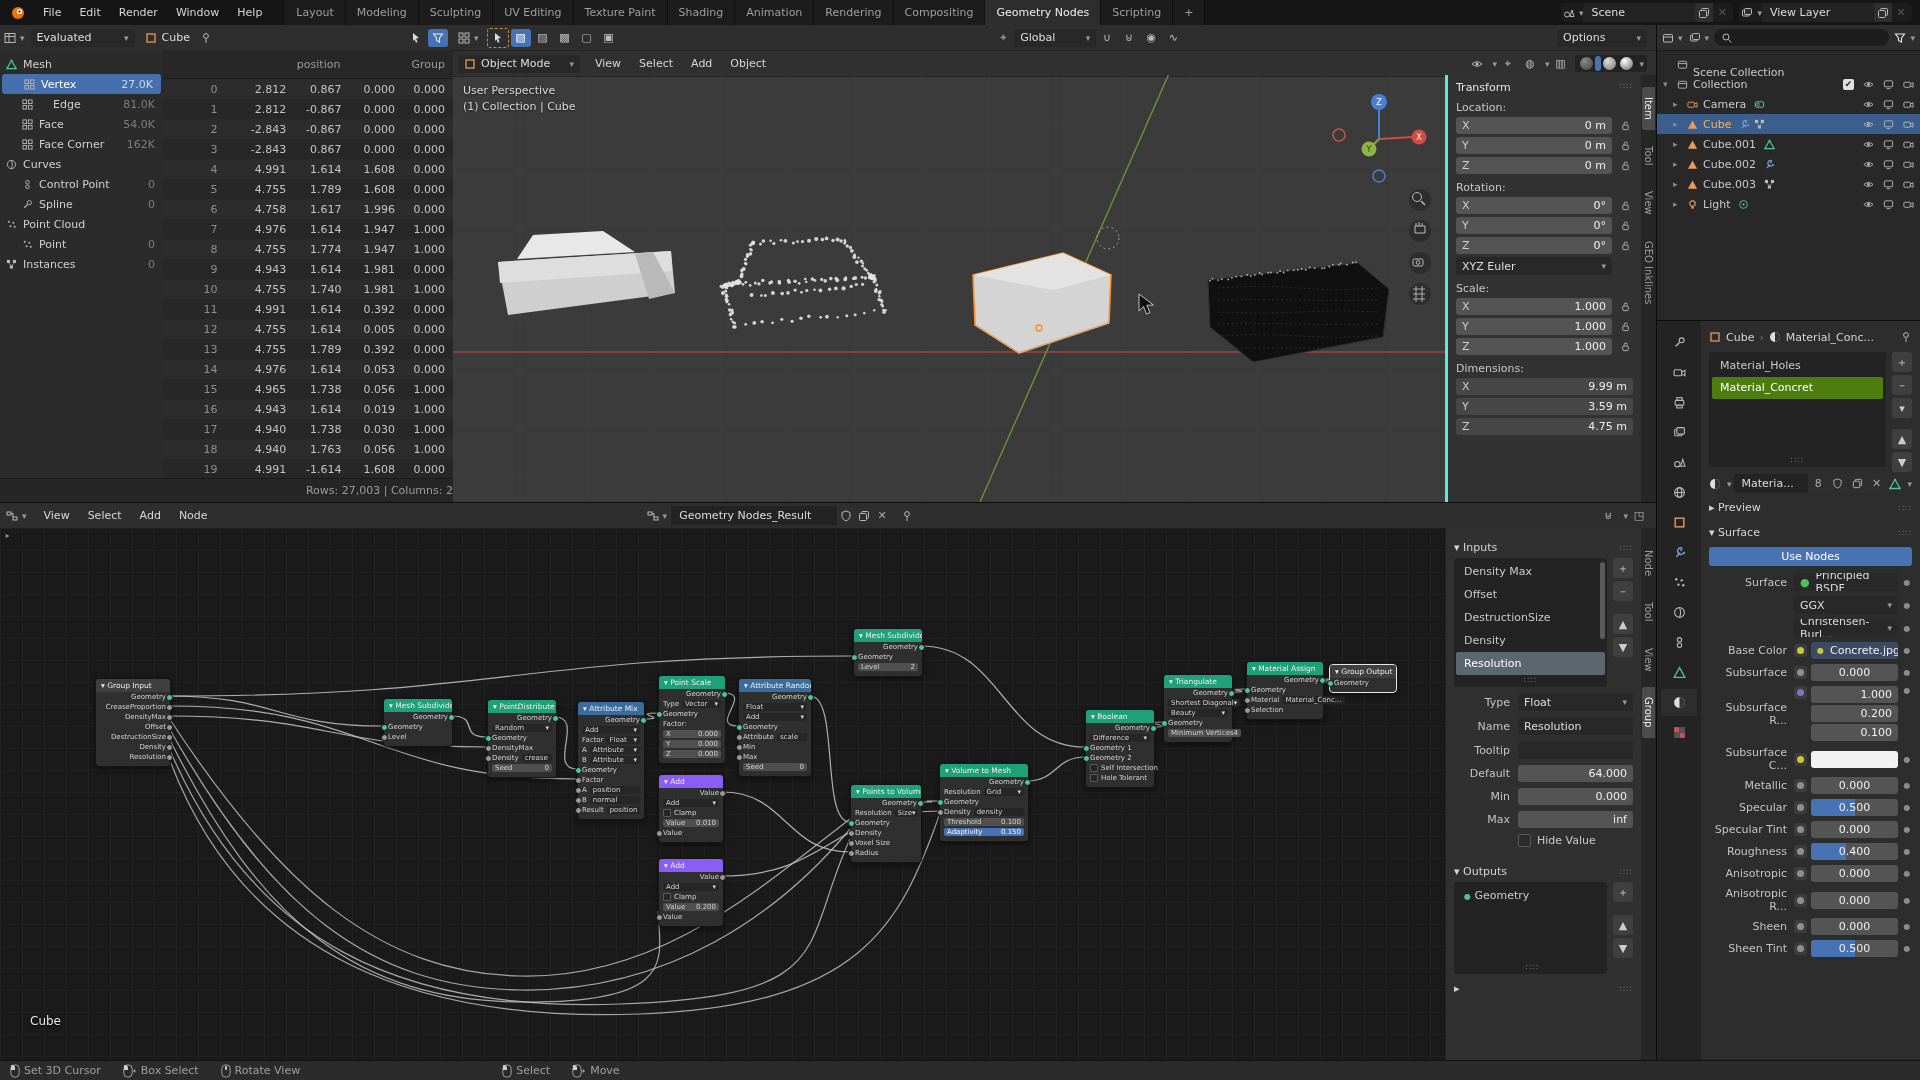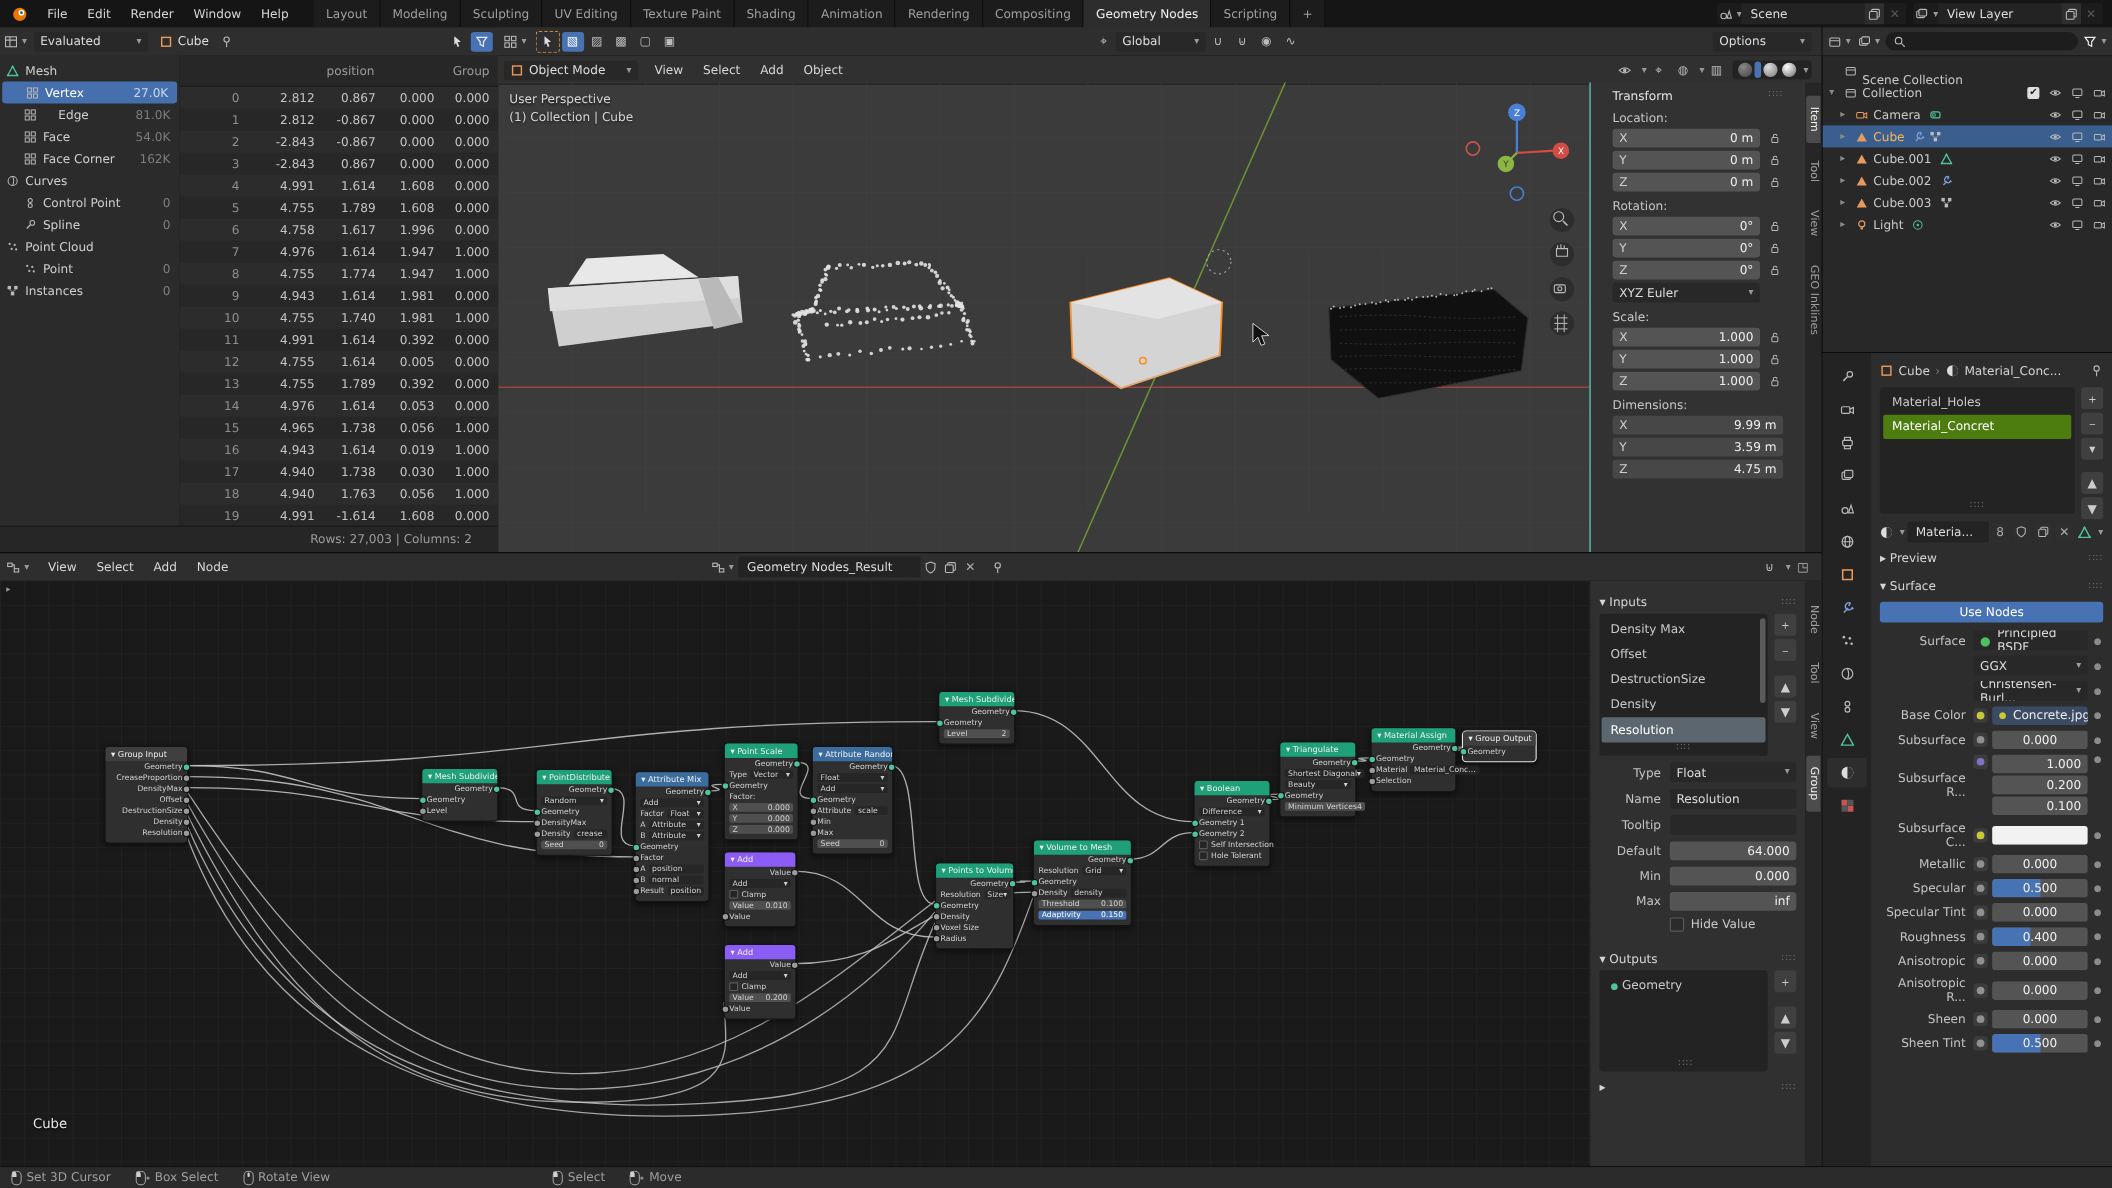--- a/index.html
+++ b/index.html
@@ -31,33 +31,33 @@
   .tree-row.sel{background:#4570ad;color:#fff;border-radius:3px;margin:0 2px;}
   .tree-row.sel .cnt{color:#c9d8ef;}
   #ss-table{position:absolute;left:163px;top:25px;right:0;bottom:24px;background:#272727;overflow:hidden;}
   .ss-colhead{height:28px;display:flex;align-items:center;color:#9a9a9a;border-bottom:1px solid #1d1d1d;}
   .ss-row{height:20px;display:flex;align-items:center;color:#c4c4c4;}
   .ss-row:nth-child(odd){background:#2c2c2c;}
   .ss-c{text-align:right;}
   .c-idx{width:62px;padding-right:14px;color:#8f8f8f;}
   .c-x{width:62px;padding-right:6px;}.c-y{width:56px;padding-right:6px;}.c-z{width:54px;padding-right:6px;}
   .c-g{width:50px;padding-right:8px;}
-  #ss-footer{position:absolute;left:0;bottom:0;width:100%;height:24px;background:#262626;border-top:1px solid #1a1a1a;display:flex;align-items:center;justify-content:flex-end;padding-right:24px;color:#9c9c9c;box-sizing:border-box;}
+  #ss-footer{position:absolute;left:0;bottom:0;width:100%;height:24px;background:#262626;border-top:1px solid #1a1a1a;display:flex;align-items:center;justify-content:flex-end;padding-right:0;color:#9c9c9c;box-sizing:border-box;}
   
   #viewport{left:453px;top:25px;width:1203px;height:477px;background:#3b3b3b;overflow:hidden;}
   .vp-hdr{height:25px;display:flex;align-items:center;background:#2e2e2e;padding:0 5px;border-bottom:1px solid #232323;}
   .tool-ico{width:20px;height:18px;border-radius:3px;display:flex;align-items:center;justify-content:center;margin:0 1px;color:#bbb;}
   .tool-ico.blue{background:#4772b3;color:#fff;}
   .tool-ico.orange{border:1px dashed #c78a3f;}
   .shade-ball{width:13px;height:13px;border-radius:50%;background:radial-gradient(circle at 35% 30%,#ddd,#777);margin:0 2px;}
   .shade-wrap{display:flex;align-items:center;background:#232323;border-radius:3px;padding:1px 3px;}
   .shade-sel{background:#4772b3;border-radius:3px;padding:1px;}
   #vp-overlay{position:absolute;left:10px;top:58px;color:#d8d8d8;text-shadow:0 1px 2px rgba(0,0,0,.6);line-height:16px;}
   
-  #npanel{position:absolute;right:15px;top:50px;width:196px;bottom:0;background:#323232;border-left:1px solid #5eead4;padding:6px 20px;box-sizing:border-box;}
+  #npanel{position:absolute;right:15px;top:50px;width:196px;bottom:0;background:#323232;border-left:3px solid #5eead4;padding:6px 8px;box-sizing:border-box;}
   .np-title{color:#e3e3e3;display:flex;justify-content:space-between;margin-bottom:6px;}
   .np-sec{color:#c6c6c6;margin:7px 0 3px;}
   .np-row{display:flex;align-items:center;margin-bottom:3px;}
   .np-row .fld{flex:1;}
   .lockpad{width:16px;margin-left:5px;display:flex;justify-content:center;color:#9a9a9a;}
   .vtabs{position:absolute;top:50px;bottom:0;width:15px;background:#262626;display:flex;flex-direction:column;align-items:center;padding-top:12px;box-sizing:border-box;}
   .vtab{writing-mode:vertical-rl;color:#9e9e9e;padding:10px 1px;font-size:10px;margin-bottom:6px;border-radius:3px 0 0 3px;}
   .vtab.active{background:#4c4c4c;color:#efefef;}
   
   #outliner{left:1656px;top:25px;width:264px;height:295px;background:#282828;border-left:1px solid #0c0c0c;box-sizing:border-box;}

